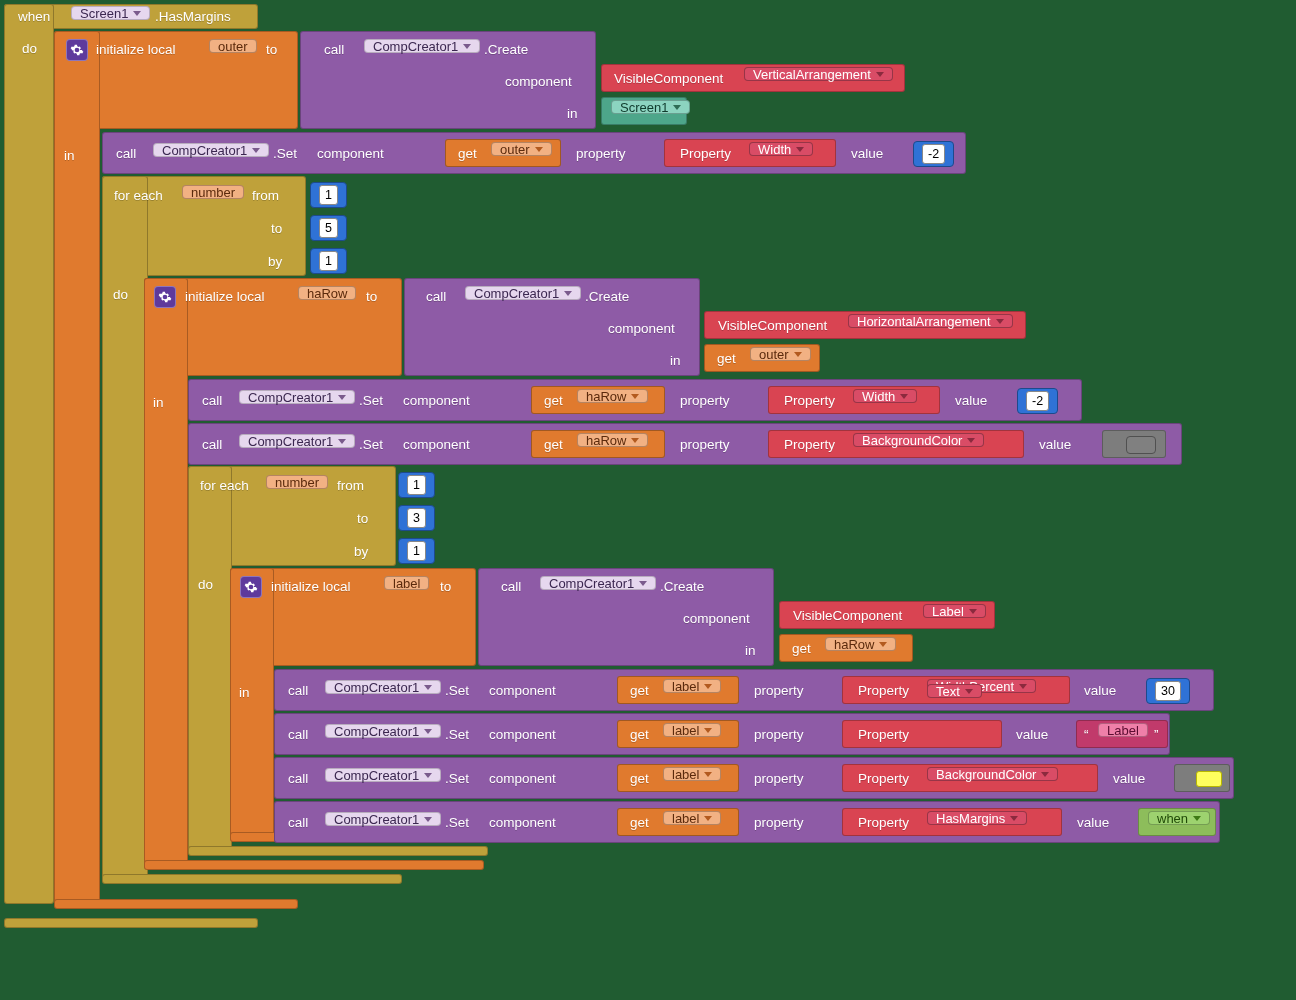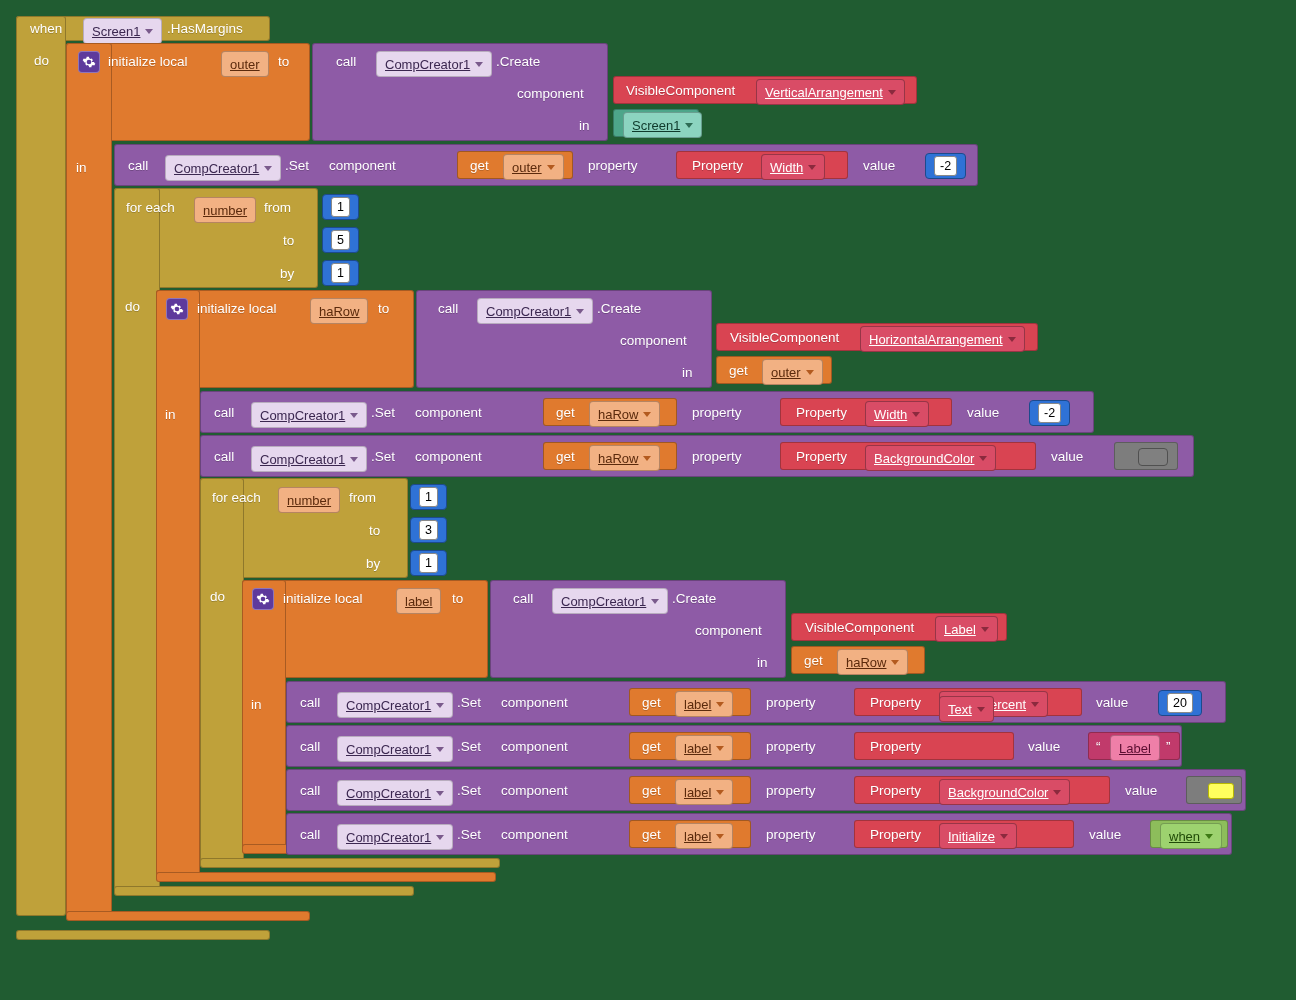--- a/index.html
+++ b/index.html
@@ -1,19 +1,19 @@
 <!DOCTYPE html>
 <html><head>
 <meta charset="utf-8">
 <style>
 html,body{margin:0;padding:0;background:#205c31;font-family:"Helvetica Neue",Arial,sans-serif;font-size:14px;color:#fff}
-#stage{position:relative;width:1234px;height:924px;margin:16px;}
+#stage{position:relative;width:1234px;height:924px;margin:4px;}
 .blk{position:absolute;border-radius:3px;box-sizing:border-box;}
 .txt{position:absolute;white-space:nowrap;font-size:13.5px;color:#fff;text-shadow:0 1px 0 rgba(0,0,0,0.2);}
-.pill{position:absolute;display:flex;align-items:center;padding:0 8px;height:26px;border-radius:4px;font-size:13px;box-sizing:border-box;text-decoration:underline;}
+.pill{position:absolute;display:flex;align-items:center;padding:0 8px;height:14px;border-radius:4px;font-size:13px;box-sizing:border-box;}
 .dd{background:#e6d7ee;color:#3b2750;border:1px solid rgba(0,0,0,0.2);font-weight:500;}
 .ddO{background:#f2b183;color:#5b2a0c;border:1px solid rgba(0,0,0,0.25);font-weight:500;}
 .ddR{background:#d94c66;color:#fff;border:1px solid rgba(0,0,0,0.3);font-weight:500;}
 .ddG{background:#8cd4c0;color:#0f3a2c;border:1px solid rgba(0,0,0,0.25);font-weight:500;}
 .ddLG{background:#9dd26f;color:#204a07;border:1px solid rgba(0,0,0,0.25);font-weight:500;}
 .car{display:inline-block;margin-left:5px;width:0;height:0;border-left:4px solid transparent;border-right:4px solid transparent;}
 .carD{border-top:5px solid #8b2a3e;}
 .carDk{border-top:5px solid #7a5a8c;}
 .carO{border-top:5px solid #b35a1f;}
 .carDG{border-top:5px solid #2e6c55;}
@@ -309,21 +309,21 @@
     </span>
 <span class="txt" style="left:750px;top:679px">property</span>
 <div class="blk cRed dim" style="left:838px;top:672px;width:228px;height:28px"></div>
 <span class="txt" style="left:854px;top:679px">Property</span>
 <span class="pill ddR" style="left:923px;top:675px">
       <span>WidthPercent</span>
       <span class="car carD"></span>
     </span>
 <span class="txt" style="left:1080px;top:679px">value</span>
 <div class="num" style="left:1142px;top:674px">
-      <span class="numIn">20</span>
+      <span class="numIn">30</span>
     </div>
 
 <div class="blk cPurple dim" style="left:270px;top:709px;width:896px;height:42px"></div>
 <span class="txt" style="left:284px;top:723px">call</span>
 <span class="pill dd" style="left:321px;top:720px">
       <span>CompCreator1</span>
       <span class="car carDk"></span>
     </span>
 <span class="txt" style="left:441px;top:723px">.Set</span>
 <span class="txt" style="left:485px;top:723px">component</span>
@@ -384,21 +384,21 @@
 <div class="blk getBlk" style="left:613px;top:804px;width:122px;height:28px"></div>
 <span class="txt" style="left:626px;top:811px">get</span>
 <span class="pill ddO" style="left:659px;top:807px">
       <span>label</span>
       <span class="car carO"></span>
     </span>
 <span class="txt" style="left:750px;top:811px">property</span>
 <div class="blk cRed dim" style="left:838px;top:804px;width:220px;height:28px"></div>
 <span class="txt" style="left:854px;top:811px">Property</span>
 <span class="pill ddR" style="left:923px;top:807px">
-      <span>Initialize</span>
+      <span>HasMargins</span>
       <span class="car carD"></span>
     </span>
 <span class="txt" style="left:1073px;top:811px">value</span>
 <div class="blk cLG dim" style="left:1134px;top:804px;width:78px;height:28px"></div>
 <span class="pill ddLG" style="left:1144px;top:807px">
       <span>when</span>
       <span class="car carLG"></span>
     </span>
 
 </div>

